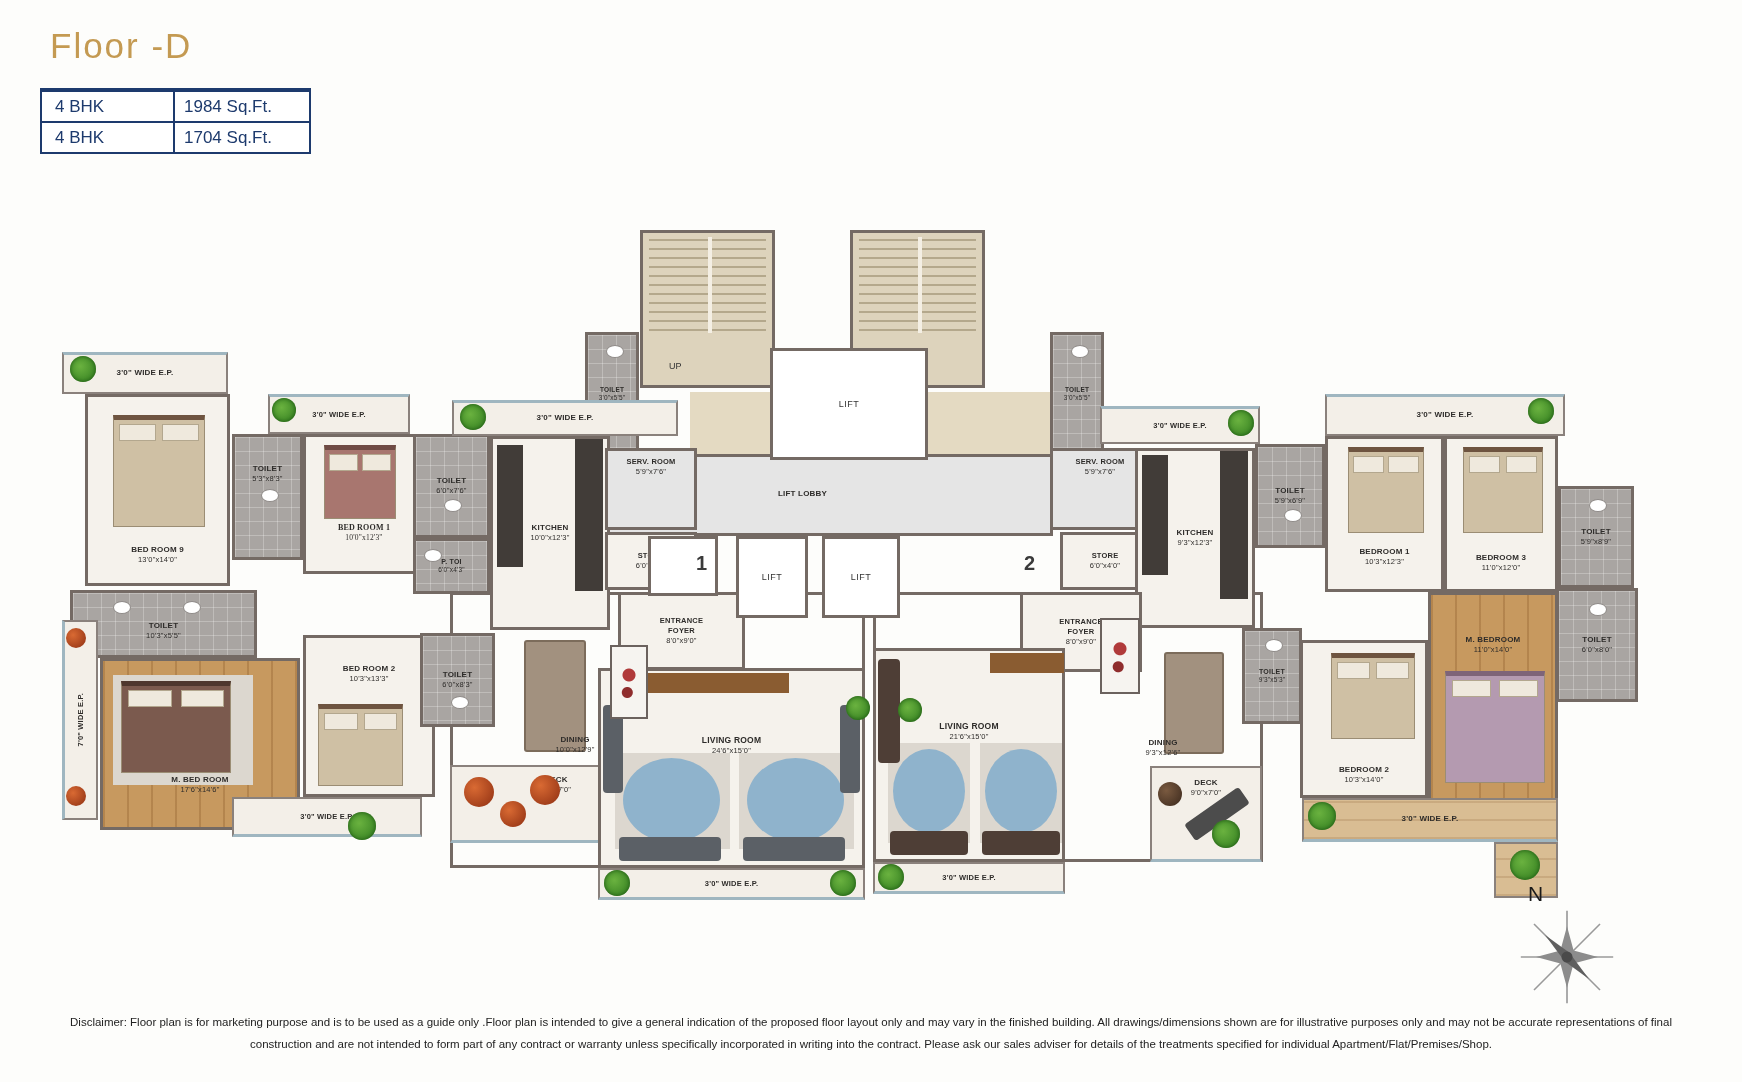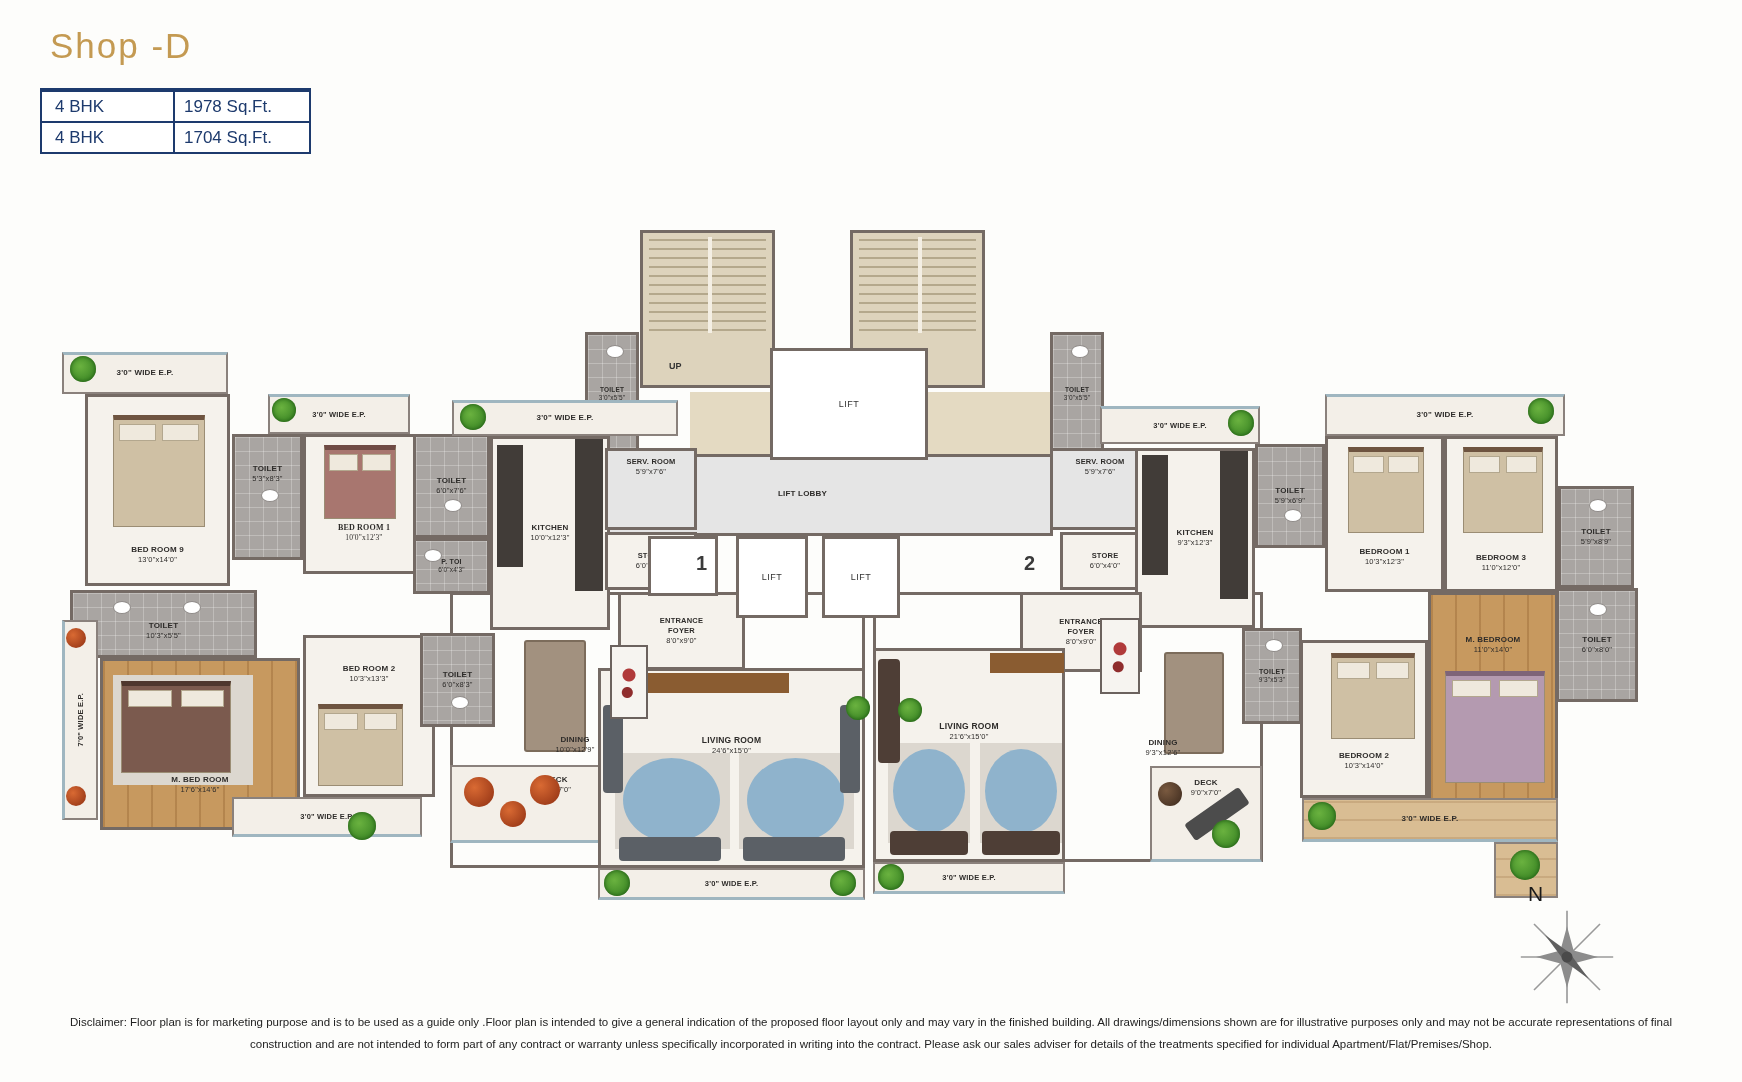--- a/index.html
+++ b/index.html
@@ -41,21 +41,21 @@
     letter-spacing:.2px;z-index:5;}
   .rlabel .dims{display:block;font-weight:normal;font-size:7.5px;}
   .rlabel.lg{font-size:8.5px;}
   .abs-label{position:absolute;z-index:6;}
   .vert .rlabel{writing-mode:vertical-rl;transform:rotate(180deg);}
   
   .stairs{position:absolute;box-sizing:border-box;background:#ddd3bc;border:3px solid #746a64;z-index:2;}
   .treads{position:absolute;left:6px;right:6px;top:6px;height:92px;
     background:repeating-linear-gradient(180deg,#b4a88c 0 2px,transparent 2px 9px);}
   .treads-mid{position:absolute;left:50%;top:4px;width:4px;height:96px;background:#f4efe4;}
-  .up-label{position:absolute;left:26px;bottom:14px;font-size:9px;color:#333;font-weight:bold;z-index:3;}
+  .up-label{position:absolute;left:26px;bottom:14px;font-size:9px;color:#333;font-weight:normal;z-index:3;}
   .lift{position:absolute;box-sizing:border-box;background:#fff;border:3px solid #746a64;
     display:flex;align-items:center;justify-content:center;font-size:9px;letter-spacing:.5px;
     color:#333;z-index:3;}
   .unit-num{position:absolute;font-size:20px;font-weight:bold;color:#3a3a3a;z-index:6;}
   
   .bed{position:absolute;background:#cfc0a4;border:1px solid #9b8d74;border-top:5px solid #6e5440;
     box-sizing:border-box;z-index:2;}
   .bed::before,.bed::after{content:"";position:absolute;top:4px;width:38%;height:15px;
     background:#efe9dd;border:1px solid #b3a78e;}
   .bed::before{left:6%;}.bed::after{right:6%;}
@@ -85,26 +85,26 @@
   
   .compass{position:absolute;left:1512px;top:902px;width:110px;height:110px;z-index:5;}
   .compass-n{position:absolute;left:1528px;top:882px;font-size:21px;color:#1a1a1a;z-index:6;}
   
   .disclaimer{position:absolute;left:0;width:1742px;text-align:center;font-size:11.5px;
     color:#222;z-index:6;}
 </style>
 </head>
 <body>
 
-<div class="page-title">Shop -D</div>
+<div class="page-title">Floor -D</div>
 
 <div class="flat-table">
   <div class="ft-row body">
     <div class="ft-c1">4 BHK</div>
-    <div class="ft-c2">1978 Sq.Ft.</div>
+    <div class="ft-c2">1984 Sq.Ft.</div>
   </div>
   <div class="ft-row body">
     <div class="ft-c1">4 BHK</div>
     <div class="ft-c2">1704 Sq.Ft.</div>
   </div>
 </div>
 
 <div class="fill-beige" style="left:690px;top:392px;width:360px;height:66px;"></div>
 
 <div class="stairs" style="left:640px;top:230px;width:135px;height:158px;">
@@ -401,21 +401,21 @@
 </div>
 
 <div class="room wood" style="left:1428px;top:592px;width:130px;height:214px;align-items:flex-start;padding-top:40px;">
   <div class="bed mauve" style="left:14px;top:76px;width:100px;height:112px;"></div>
   <div class="rlabel">
     <span>M. BEDROOM</span>
     <span class="dims">11'0"x14'0"</span>
   </div>
 </div>
 
-<div class="room" style="left:1300px;top:640px;width:128px;height:158px;align-items:flex-end;padding-bottom:24px;">
+<div class="room" style="left:1300px;top:640px;width:128px;height:158px;align-items:flex-end;padding-bottom:10px;">
   <div class="bed" style="left:28px;top:10px;width:84px;height:86px;"></div>
   <div class="rlabel">
     <span>BEDROOM 2</span>
     <span class="dims">10'3"x14'0"</span>
   </div>
 </div>
 
 <div class="room gray" style="left:1242px;top:628px;width:60px;height:96px;">
   <div class="wc" style="left:20px;top:8px;"></div>
   <div class="rlabel" style="font-size:7px;">

